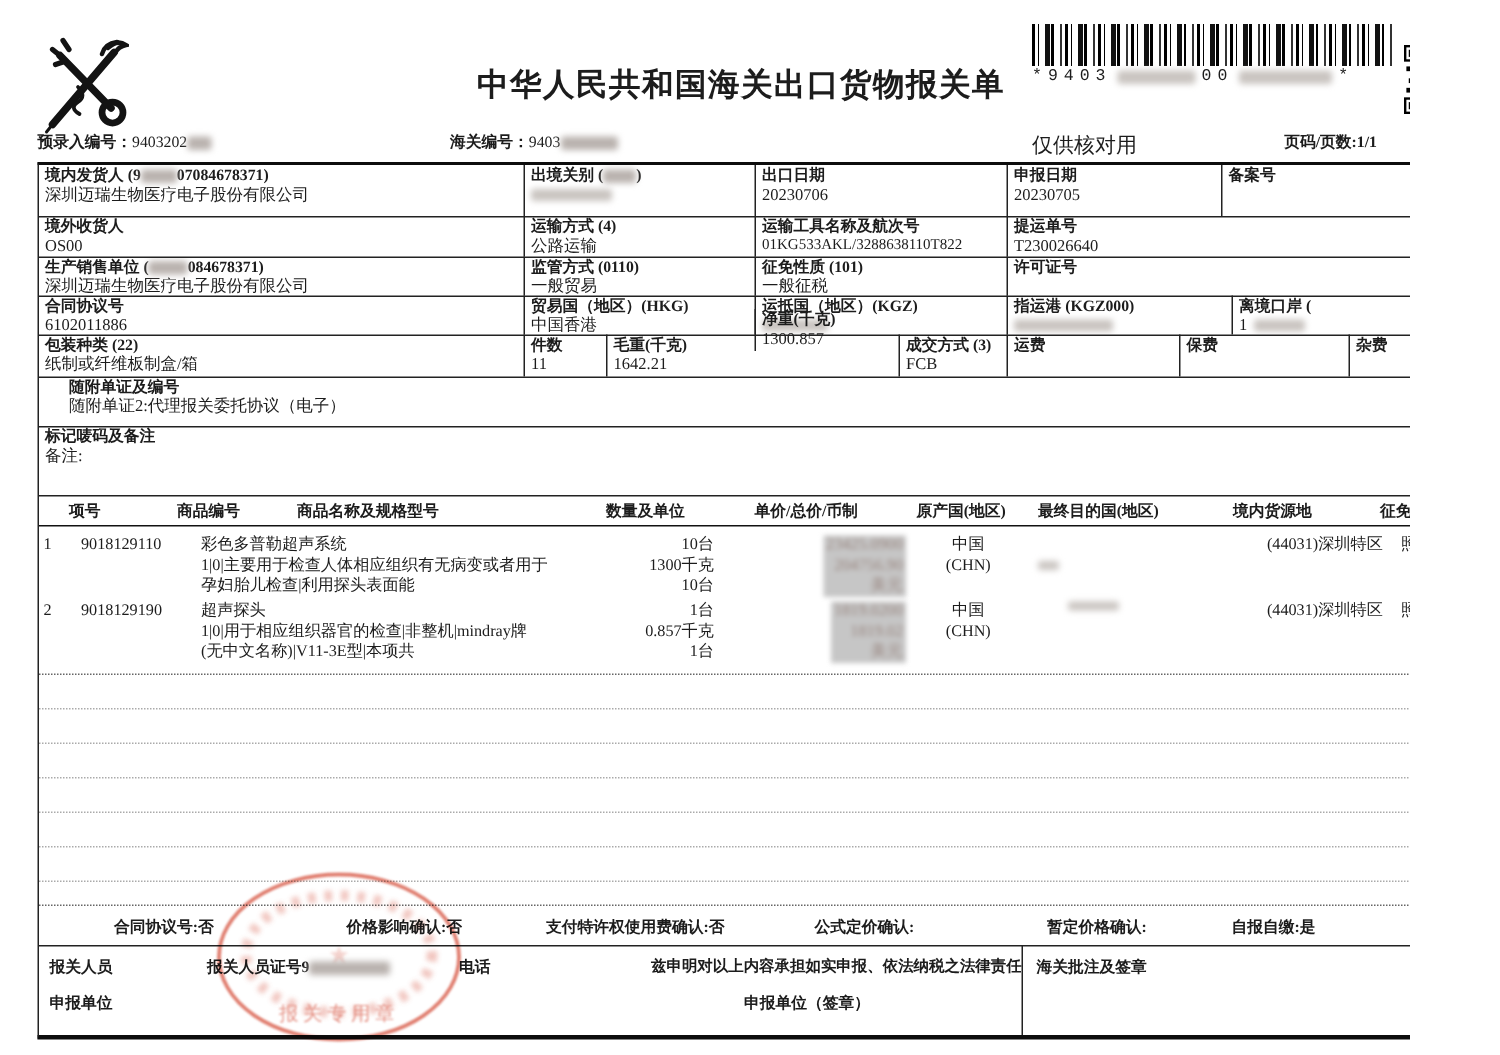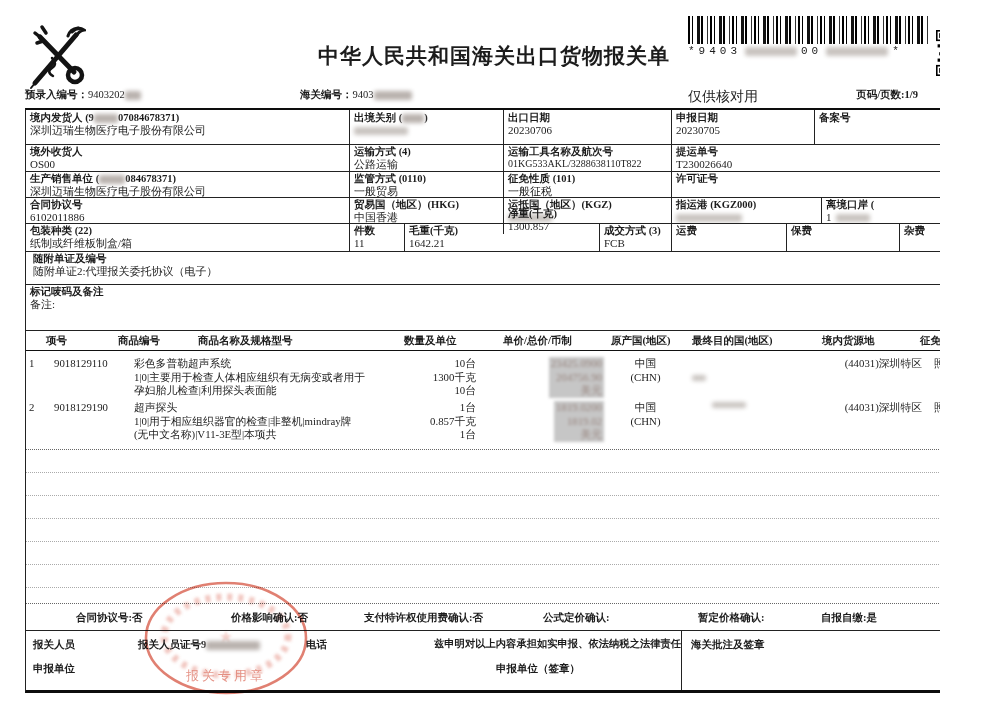--- a/index.html
+++ b/index.html
@@ -134,21 +134,21 @@
 
   <div class="inforow">
     <span style="position:absolute;left:25px;">
       <span class="lblb">预录入编号：</span><span>9403202</span><span class="smudge" style="width:16px"></span>
     </span>
     <span style="position:absolute;left:300px;">
       <span class="lblb">海关编号：</span><span>9403</span><span class="smudge" style="width:38px"></span>
     </span>
   </div>
   <div class="verify">仅供核对用</div>
-  <div class="pageinfo">页码/页数:1/9</div>
+  <div class="pageinfo">页码/页数:1/1</div>
 
   <div id="grid">
 
     <div class="cell" style="left:0;top:0;width:275px;height:34px">
       <div class="lbl"><span>境内发货人 (9</span><span class="smudge" style="width:24px"></span><span>07084678371)</span></div>
       <div class="val">深圳迈瑞生物医疗电子股份有限公司</div>
     </div>
     <div class="cell bl" style="left:275px;top:0;width:154px;height:34px">
       <div class="lbl"><span>出境关别 (</span><span class="smudge" style="width:22px"></span><span>)</span></div>
       <div class="val"><span class="smudge gray" style="width:54px;height:8px"></span></div>
@@ -242,21 +242,21 @@
     <div class="cell bl" style="left:597px;top:113px;width:115px;height:28px">
       <div class="lbl">运费</div>
     </div>
     <div class="cell bl" style="left:712px;top:113px;width:113px;height:28px">
       <div class="lbl">保费</div>
     </div>
     <div class="cell bl" style="left:825px;top:113px;width:128px;height:28px">
       <div class="lbl">杂费</div>
     </div>
 
-    <div class="cell" style="left:3px;top:141px;width:953px;height:33px">
+    <div class="cell" style="left:16px;top:141px;width:953px;height:33px">
       <div class="lbl">随附单证及编号</div>
       <div class="val">随附单证2:代理报关委托协议（电子）</div>
     </div>
 
     <div class="cell" style="left:0;top:174px;width:953px;height:46px">
       <div class="lbl">标记唛码及备注</div>
       <div class="val">备注:</div>
     </div>
 
     <div class="hl" style="top:34px"></div>

